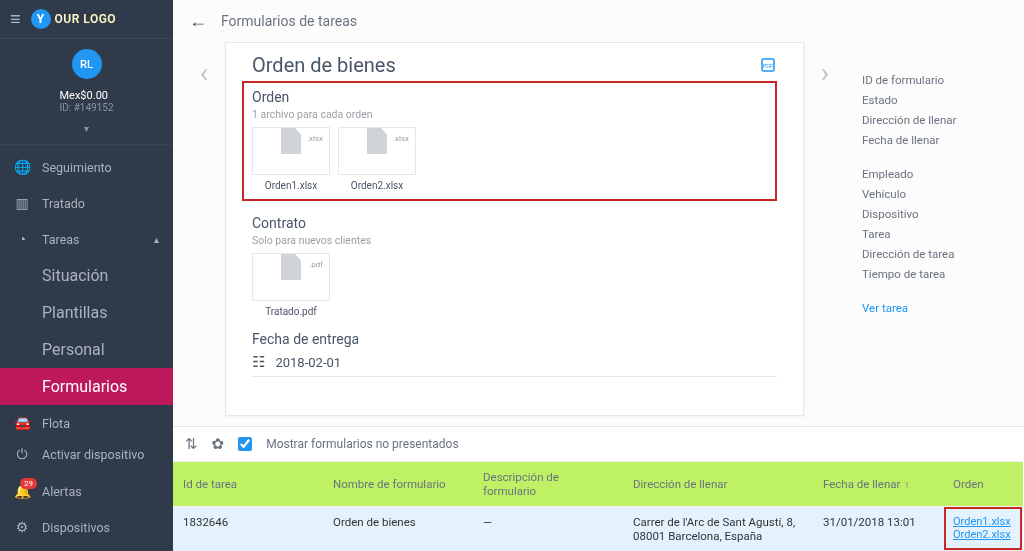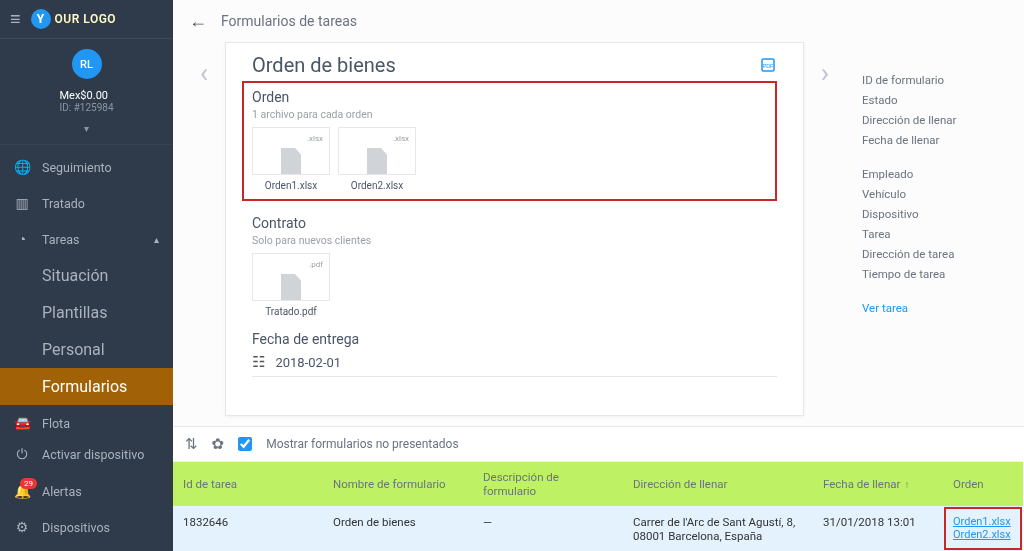--- a/index.html
+++ b/index.html
@@ -13,42 +13,42 @@
 .logo-text { color: #fef9c3; font-weight: 600; letter-spacing: 0.5px; font-size: 12px; }
 .account { display: flex; align-items: center; padding: 10px 12px; gap: 10px; border-bottom: 1px solid rgba(255,255,255,0.05); flex-direction: column; }
 .avatar { width: 30px; height: 30px; border-radius: 50%; background: #2196f3; color: #fff; display: flex; align-items: center; justify-content: center; font-size: 11px; font-weight: 500; }
 .acc-info { flex: 1; }
 .acc-bal { color: #fff; font-size: 11px; }
 .acc-id { color: #8a94a3; font-size: 10px; }
 .acc-caret { color: #8a94a3; font-size: 10px; }
 .nav { flex: 1; overflow-y: auto; padding-top: 4px; }
 .nav-item { display: flex; align-items: center; padding: 10px 14px; gap: 12px; cursor: pointer; color: #aab2bd; }
 .nav-sub { padding-left: 42px; padding-top: 9px; padding-bottom: 9px; cursor: pointer; color: #aab2bd; font-size: 16px; }
-.nav-sub.active { background: #a16207; color: #fff; }
+.nav-sub.active { background: #be185d; color: #fff; }
 .nav-icon { width: 16px; text-align: center; font-size: 14px; }
 .nav-caret { margin-left: auto; font-size: 10px; }
 .sidebar-bottom { padding-bottom: 6px; }
 .badge { position: relative; }
 .badge::after { content: attr(data-count); position: absolute; top: -5px; left: 6px; background: #e53935; color: #fff; font-size: 8px; border-radius: 7px; padding: 1px 4px; }
 .main { flex: 1; display: flex; flex-direction: column; background: #fcfcfc; }
 .header { display: flex; align-items: center; padding: 10px 16px; color: #6b7280; font-size: 14px; }
 .back { font-size: 18px; margin-right: 14px; cursor: pointer; color: #555; }
 .content { flex: 1; display: flex; overflow: hidden; padding: 0 10px 10px 10px; }
 .arrow { width: 42px; display: flex; align-items: flex-start; justify-content: center; color: #c0c4cc; font-size: 28px; cursor: pointer; padding-top: 14px; }
 .card { flex: 1; background: #fff; border: 1px solid #e5e7eb; box-shadow: 0 1px 3px rgba(0,0,0,0.05); padding: 10px 26px 20px 26px; min-width: 0; overflow-y: auto; }
 .card-head { display: flex; align-items: center; justify-content: space-between; margin-bottom: 10px; }
 .card-title { font-size: 20px; color: #4a5568; font-weight: 400; }
 .pdf-btn { color: #2196f3; cursor: pointer; }
 .pdf-btn svg { display:block; }
 .section { margin-bottom: 14px; }
 .sec-title { color: #4a5568; font-size: 14px; margin-bottom: 3px; }
 .sec-sub { color: #9aa0a6; font-size: 10.5px; margin-bottom: 6px; }
 .files { display: flex; gap: 8px; }
 .file-tile { text-align: center; }
-.file-box { width: 78px; height: 48px; border: 1px solid #e5e7eb; display: flex; align-items: flex-end; justify-content: center; position: relative; background: #fff; }
+.file-box { width: 78px; height: 48px; border: 1px solid #e5e7eb; display: flex; align-items: flex-start; justify-content: center; position: relative; background: #fff; }
 .file-icon { width: 20px; height: 26px; background: #d0d4d9; clip-path: polygon(0 0, 70% 0, 100% 25%, 100% 100%, 0 100%); }
 .file-ext { position: absolute; top: 6px; right: 6px; font-size: 8px; color: #9aa0a6; }
 .file-name { font-size: 10px; color: #4a5568; margin-top: 5px; }
 .highlight-red { border: 2px solid #c62828; padding: 6px 8px 8px 8px; margin-left: -10px; margin-top: -6px; }
 .date-row { display: flex; align-items: center; gap: 10px; border-bottom: 1px solid #e5e7eb; padding-bottom: 5px; color: #4a5568; margin-top: 6px; font-size: 13px; }
 .cal-icon { font-size: 15px; color: #555; }
 .right-panel { width: 168px; padding: 28px 14px 10px 16px; font-size: 11.5px; color: #6b7280; }
 .rp-group { margin-bottom: 14px; }
 .rp-item { padding: 3px 0; }
 .rp-link { color: #2196f3; cursor: pointer; }
@@ -73,21 +73,21 @@
       <span class="hamburger">≡</span>
       <div class="logo">
         <span class="logo-circle">Y</span>
         <span class="logo-text">OUR LOGO</span>
       </div>
     </div>
     <div class="account">
       <div class="avatar">RL</div>
       <div class="acc-info">
         <div class="acc-bal">Mex$0.00</div>
-        <div class="acc-id">ID: #125984</div>
+        <div class="acc-id">ID: #149152</div>
       </div>
       <span class="acc-caret">▾</span>
     </div>
     <nav class="nav">
       <div class="nav-item">
           <span class="nav-icon">🌐</span>
           <span>Seguimiento</span>
         </div>
       <div class="nav-item">
           <span class="nav-icon">▥</span>

